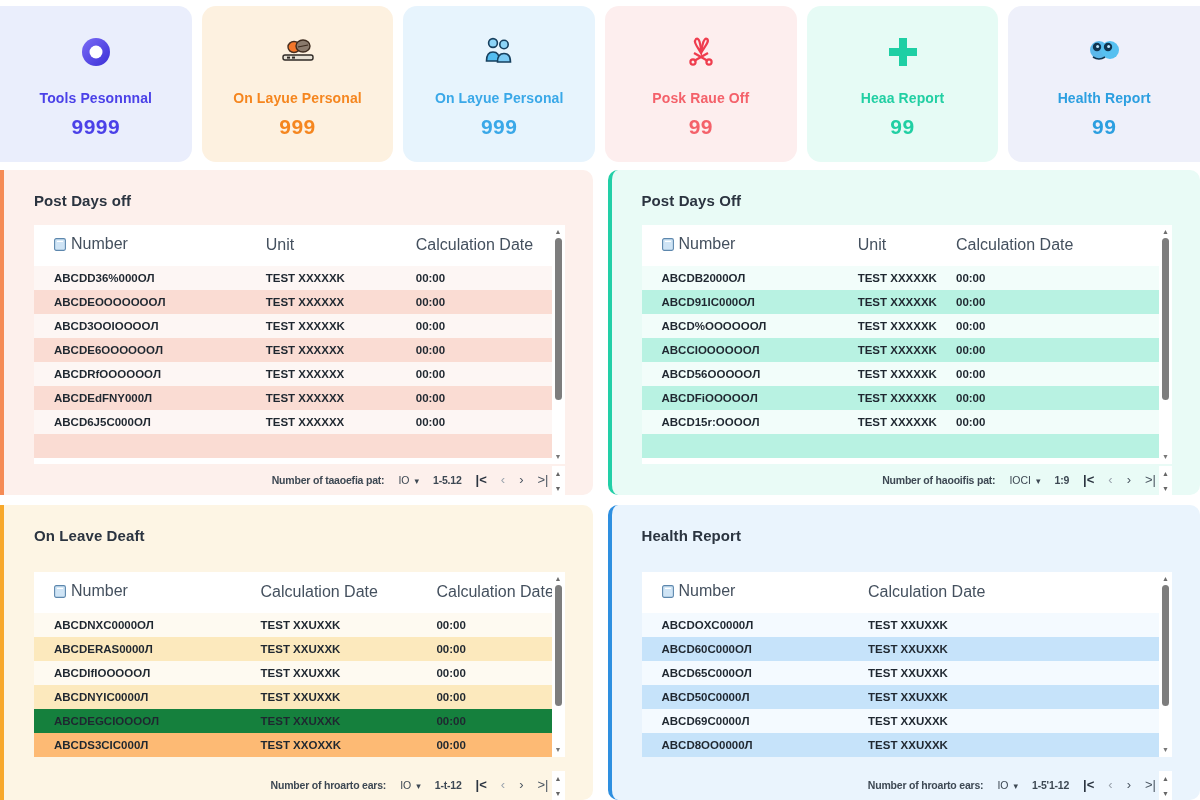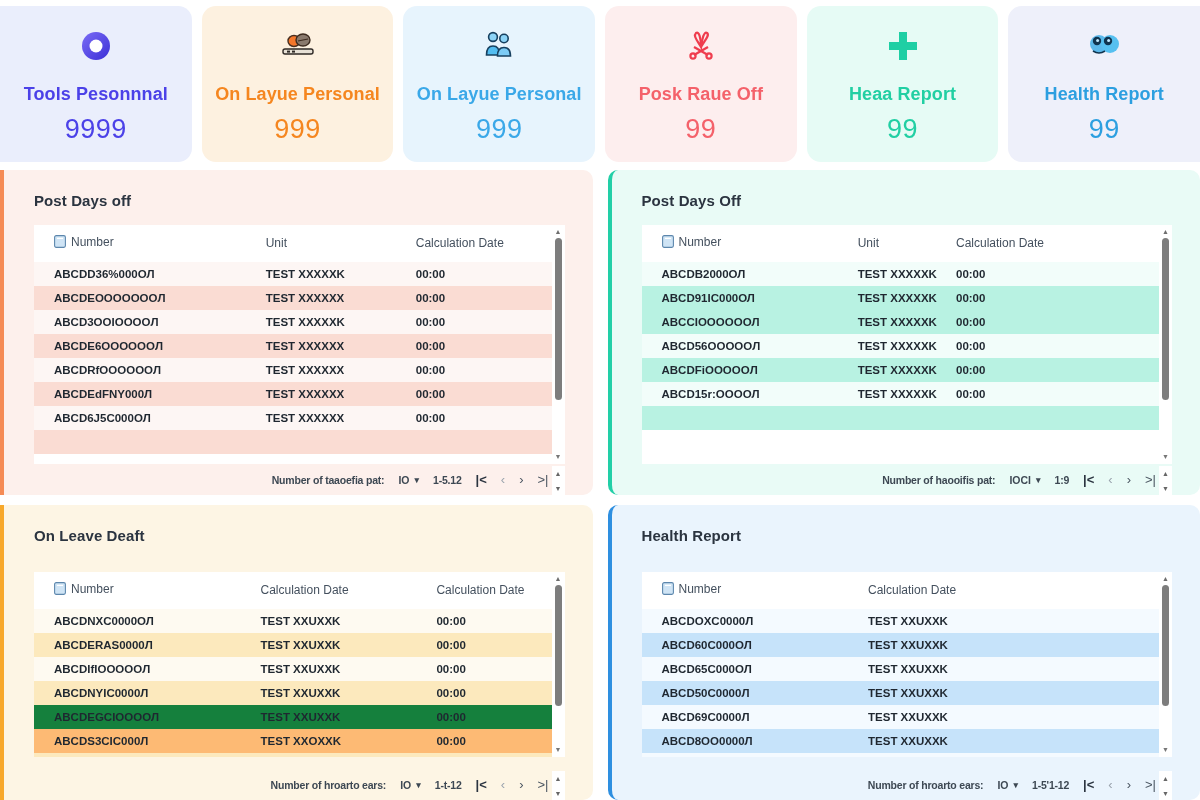--- a/index.html
+++ b/index.html
@@ -32,28 +32,28 @@
   .stat-card:first-child { border-top-left-radius: 0; border-bottom-left-radius: 0; margin-left: 0; }
   .stat-card:last-child { border-top-right-radius: 0; border-bottom-right-radius: 0; }
   .stat-icon {
     height: 44px;
     display: flex;
     align-items: center;
     justify-content: center;
     margin-bottom: 14px;
   }
   .stat-label {
-    font-size: 18px;
+    font-size: 14px;
     font-weight: 700;
     letter-spacing: .1px;
     text-align: center;
   }
   .stat-value {
-    font-size: 27px;
-    font-weight: 400;
+    font-size: 21px;
+    font-weight: 700;
     margin-top: 7px;
     letter-spacing: .5px;
   }
 
   
   .panel-grid {
     display: grid;
     grid-template-columns: 1fr 1fr;
     grid-template-rows: 325px 1fr;
     gap: 10px 15px;
@@ -91,21 +91,21 @@
     min-width: 0;
     overflow: hidden;
   }
   table.dt {
     width: 100%;
     border-collapse: collapse;
     table-layout: fixed;
   }
   table.dt thead th {
     text-align: left;
-    font-size: 12px;
+    font-size: 16px;
     font-weight: 400;
     color: #44505e;
     padding: 10px 4px 11px 4px;
     background: #ffffff;
     white-space: nowrap;
   }
   table.dt tbody td {
     font-size: 11.5px;
     color: #1f2730;
     padding: 6px 4px;
@@ -154,22 +154,22 @@
     justify-content: flex-end;
     gap: 14px;
     font-size: 10.5px;
     color: #3d4853;
     padding: 9px 16px 9px 0;
     flex: 0 0 auto;
     position: relative;
   }
   .pager .lbl { font-weight: 600; letter-spacing: -.2px; }
   .pager .sel {
-    display: inline-flex; align-items: center; gap: 5px;
-    font-weight: 700;
+    display: inline-flex; align-items: flex-end; gap: 5px;
+    font-weight: 400;
   }
   .pager .caret { font-size: 9px; }
   .pager .range { font-weight: 700; letter-spacing: -.2px; }
   .pager .navs { display: flex; align-items: center; gap: 14px; }
   .pager .nav {
     font-size: 13px; color: #4a5561; line-height: 1;
     cursor: pointer; font-weight: 400;
   }
   .pager .nav.strong { font-weight: 700; color: #2b3440; }
   .pager .nav.dim { color: #9aa3ad; }
@@ -383,20 +383,25 @@
               <tr class="" style="background:#f2fdfa">
                 <td class="num-cell">ABCDB2000ОЛ</td>
                 <td class="">TEST XXXXXK</td>
                 <td class="">00:00</td>
               </tr>
               <tr class="alt" style="background:#b8f2e2">
                 <td class="num-cell">ABCD91IC000ОЛ</td>
                 <td class="">TEST XXXXXK</td>
                 <td class="">00:00</td>
               </tr>
+              <tr class="" style="background:#f2fdfa">
+                <td class="num-cell">ABCD%OOOOOОЛ</td>
+                <td class="">TEST XXXXXK</td>
+                <td class="">00:00</td>
+              </tr>
               <tr class="alt" style="background:#b8f2e2">
                 <td class="num-cell">ABCCIOOOOOOЛ</td>
                 <td class="">TEST XXXXXK</td>
                 <td class="">00:00</td>
               </tr>
               <tr class="" style="background:#f2fdfa">
                 <td class="num-cell">ABCD56OOOOOЛ</td>
                 <td class="">TEST XXXXXK</td>
                 <td class="">00:00</td>
               </tr>

